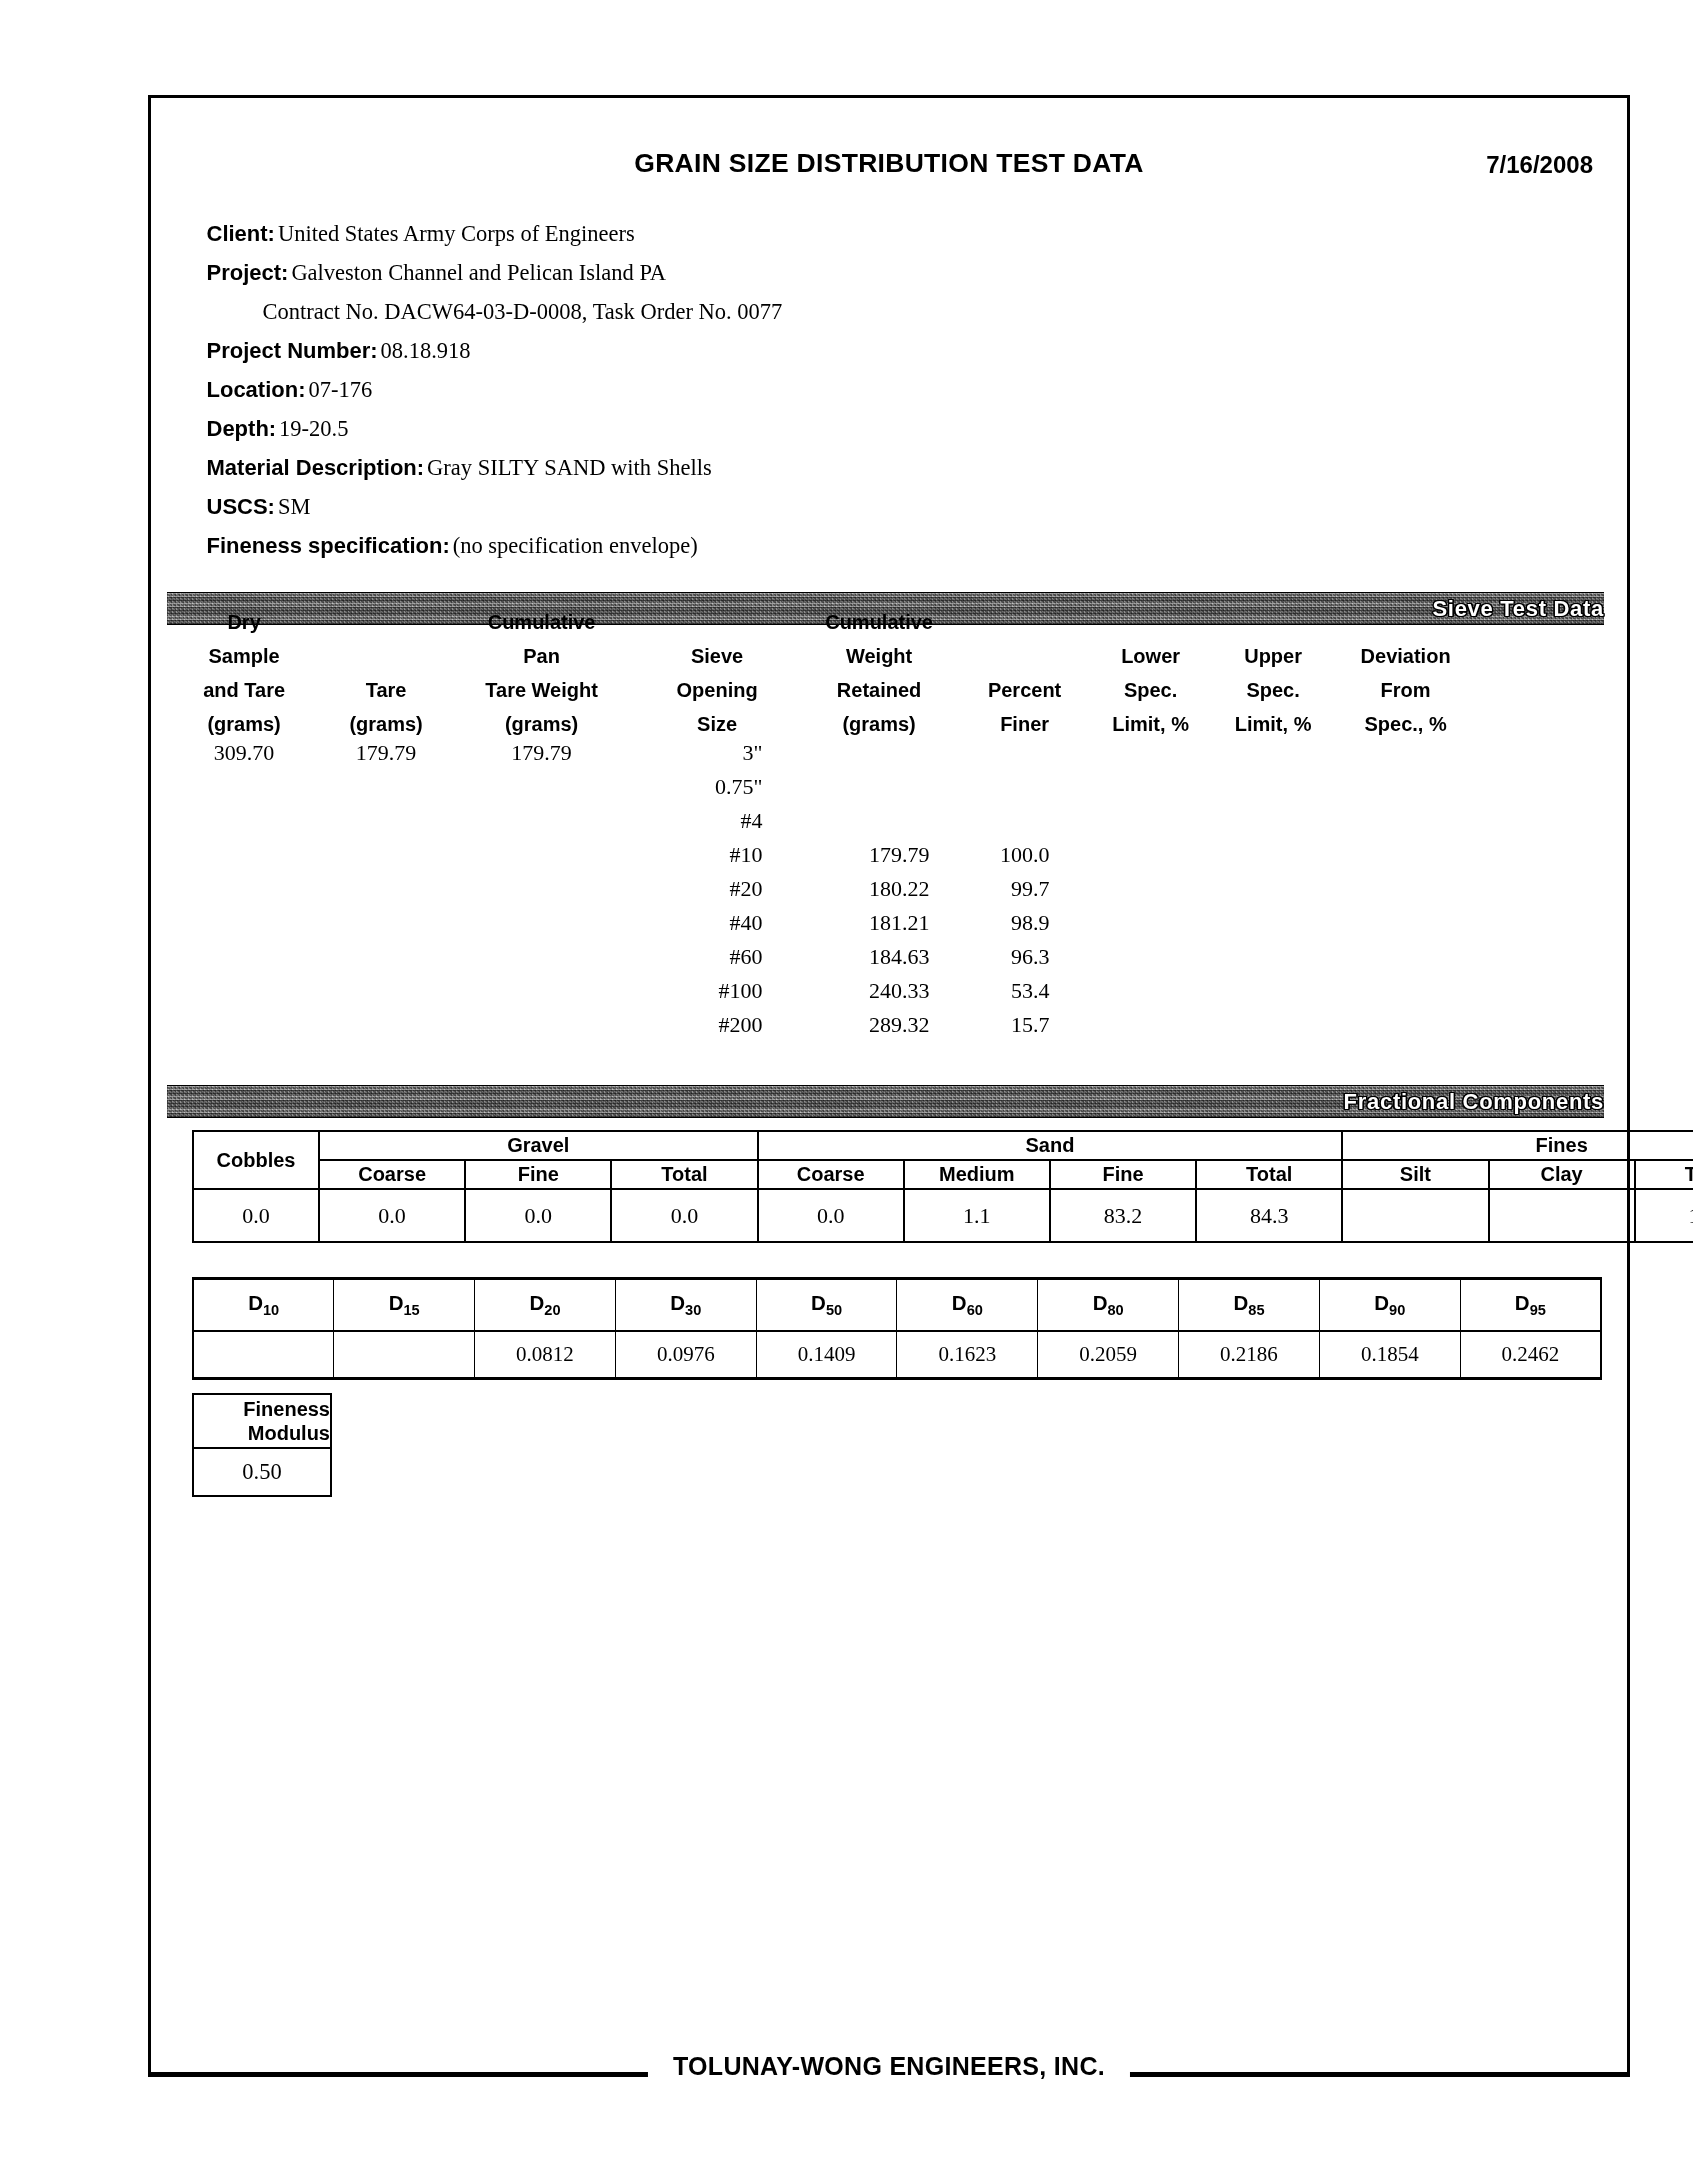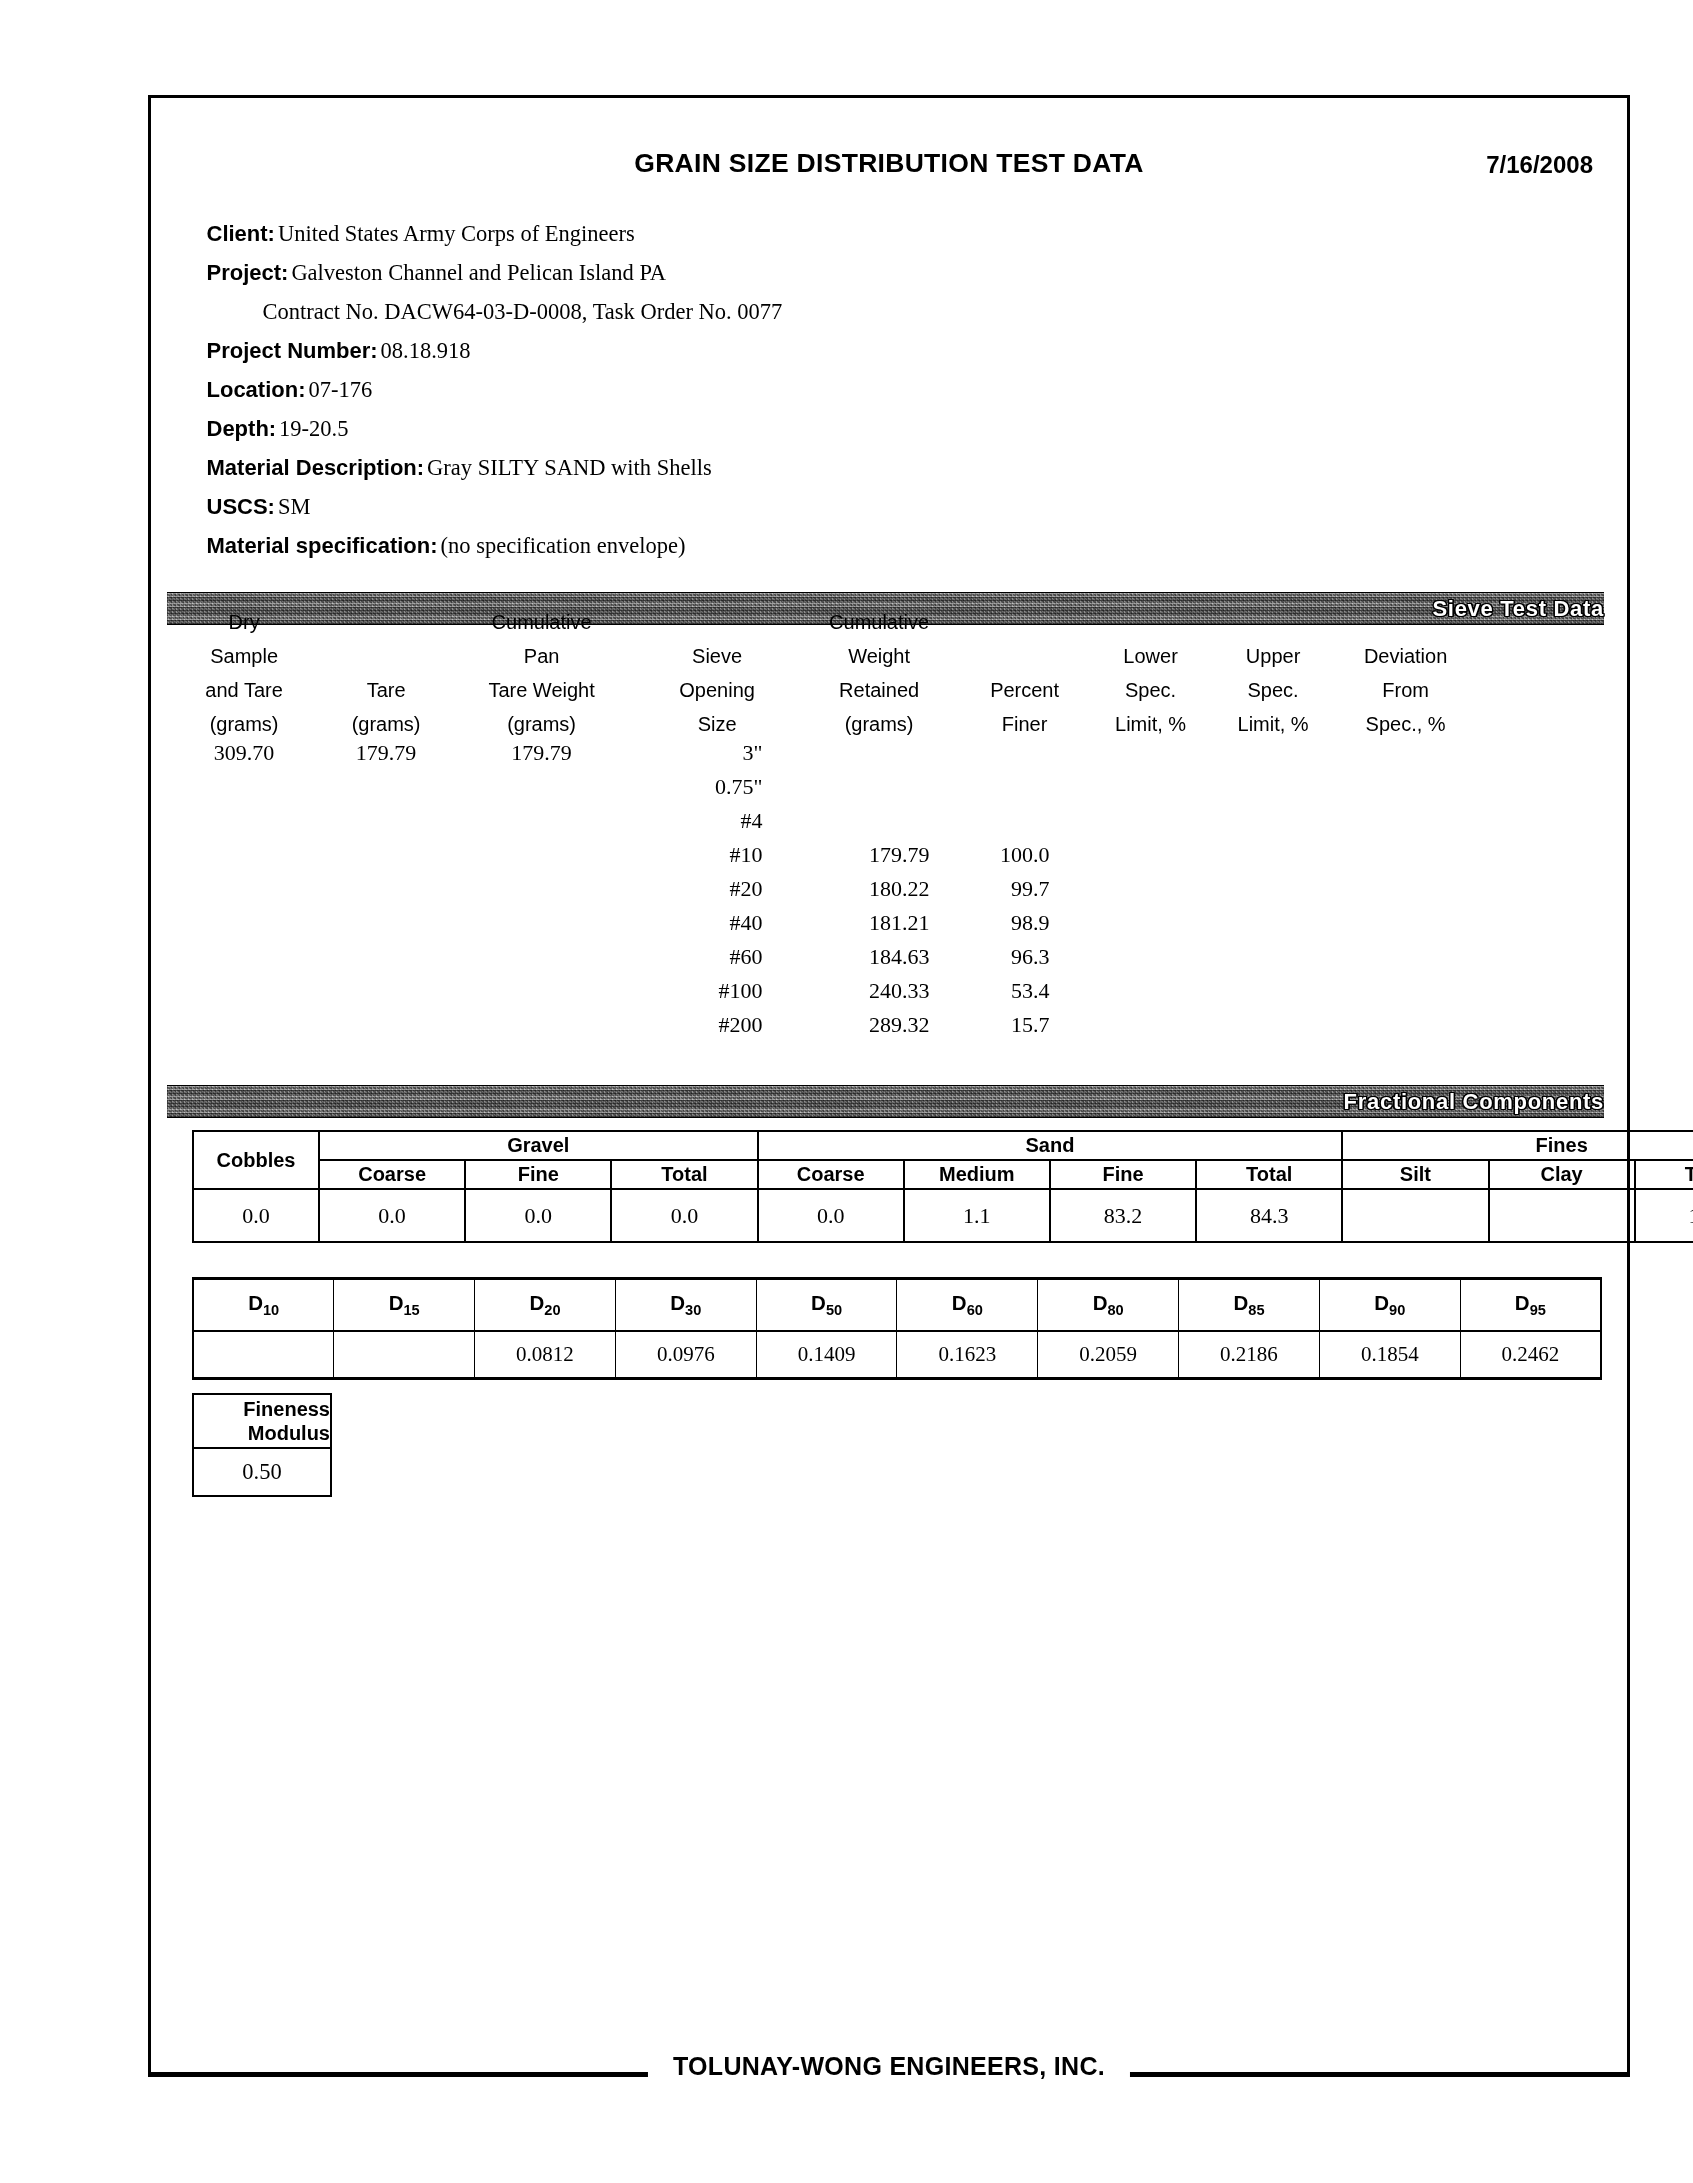--- a/index.html
+++ b/index.html
@@ -42,21 +42,21 @@
     text-shadow: 1.3px 0 0 #000, -1.3px 0 0 #000, 0 1.3px 0 #000, 0 -1.3px 0 #000,
                  1.3px 1.3px 0 #000, -1.3px -1.3px 0 #000, 1.3px -1.3px 0 #000, -1.3px 1.3px 0 #000;
   }
   .banner-sieve { top:466px; }
   .banner-frac  { top:959px; }
 
   
   .sieve-cols { display:grid; grid-template-columns:165px 119px 192px 159px 165px 126px 126px 119px 146px; }
   .sieve-head { position:absolute; left:10.6px; top:507px; width:1317px; }
   .sieve-head .hcell { text-align:center; }
-  .hline { height:34px; line-height:34px; font-weight:normal; font-size:20px; }
+  .hline { height:34px; line-height:34px; font-weight:bold; font-size:20px; }
   .sieve-body { position:absolute; left:10.6px; top:638px; width:1317px; }
   .sieve-row > div { height:34px; line-height:34px; font-family:"Liberation Serif", serif; font-size:22px; text-align:center; }
   .sieve-row > div:nth-child(4) { text-align:right; padding-right:34px; }
   .sieve-row > div:nth-child(5) { text-align:right; padding-right:32px; }
   .sieve-row > div:nth-child(6) { text-align:right; padding-right:38px; }
 
   
   table { border-collapse:collapse; table-layout:fixed; }
   .frac-table { position:absolute; left:41px; top:1032px; width:1590px; border:2.6px solid #000; }
   .frac-table th, .frac-table td { border:2px solid #000; }
@@ -118,21 +118,21 @@
     </div>
     <div class="info-line">
       <span class="lbl">Material Description:</span>
       <span class="val">Gray SILTY SAND with Shells</span>
     </div>
     <div class="info-line">
       <span class="lbl">USCS:</span>
       <span class="val">SM</span>
     </div>
     <div class="info-line">
-      <span class="lbl">Material specification:</span>
+      <span class="lbl">Fineness specification:</span>
       <span class="val">(no specification envelope)</span>
     </div>
   </div>
 
   <div class="banner banner-sieve">
     <span class="banner-label">Sieve Test Data</span>
   </div>
 
   <div class="sieve-head sieve-cols">
     <div class="hcell">

